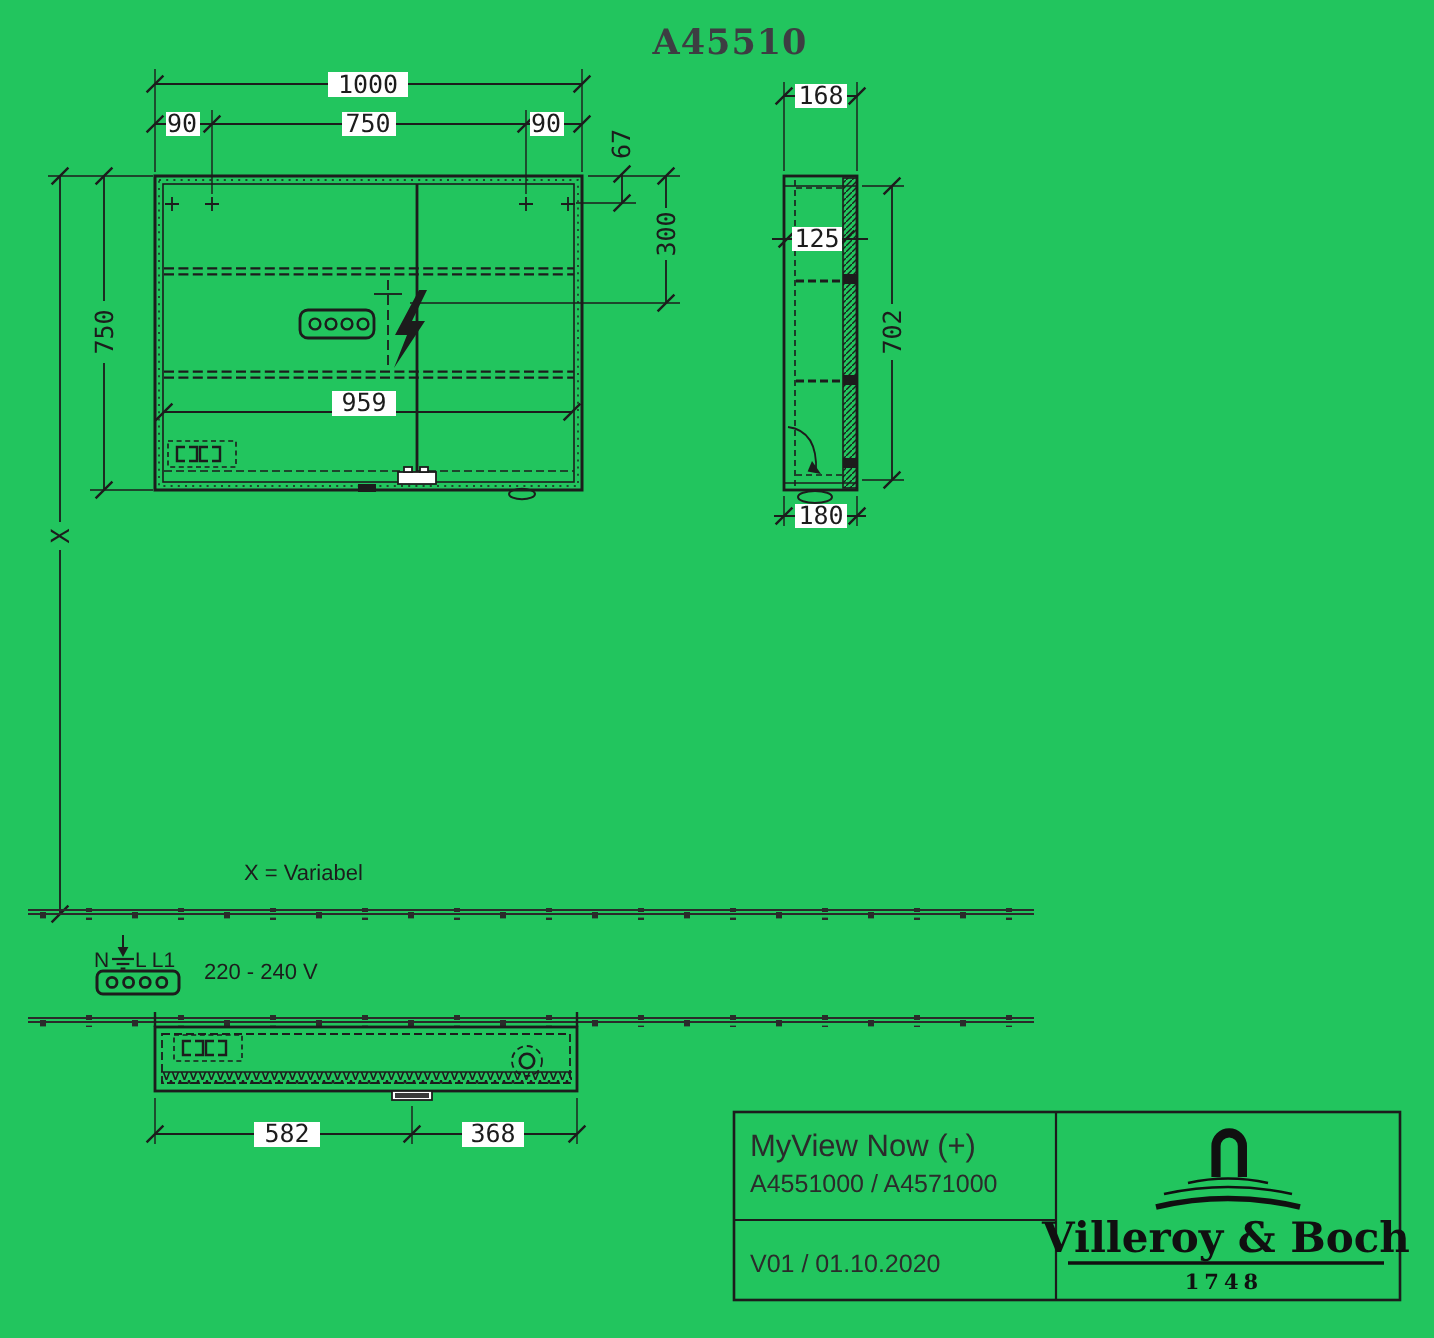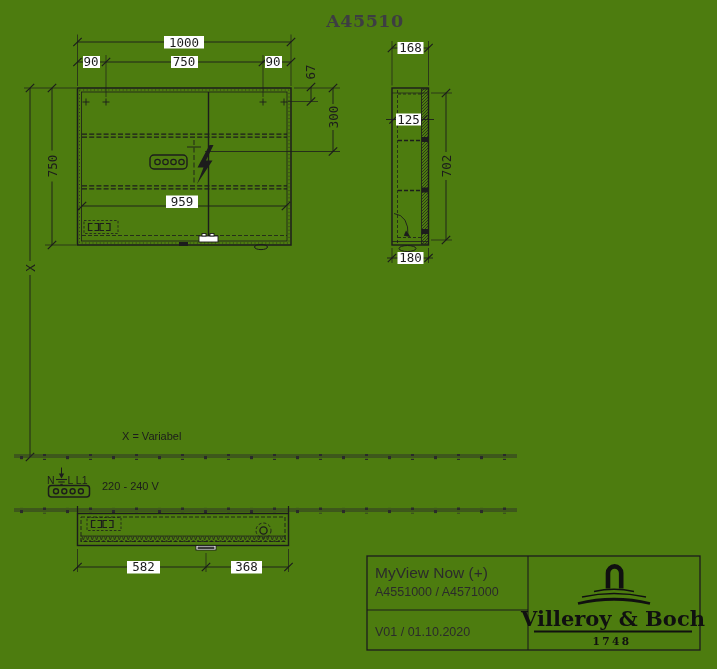--- a/index.html
+++ b/index.html
@@ -1,16 +1,16 @@
 <!DOCTYPE html>
 <html><head>
 <meta charset="utf-8">
 <style>
   html,body{margin:0;padding:0;background:#fff;}
-  .page{position:relative;width:717px;height:669px;background:#4d7c0f;overflow:hidden;
+  .page{position:relative;width:717px;height:669px;background:#22c55e;overflow:hidden;
         font-family:"Liberation Sans",sans-serif;}
   svg{display:block;}
   text{stroke:none;}
   .dim{font-family:"DejaVu Sans Mono",monospace;font-size:12.5px;fill:#1c1c1c;text-anchor:middle;}
   .lbl{font-family:"Liberation Sans",sans-serif;font-size:11px;fill:#1c1c1c;}
   .lbls{font-family:"Liberation Sans",sans-serif;font-size:10.5px;fill:#1c1c1c;}
   .art{font-family:"DejaVu Serif",serif;font-weight:600;font-size:17.5px;fill:#3d3d42;
        text-anchor:middle;letter-spacing:.5px;}
   .tb1{font-family:"Liberation Sans",sans-serif;font-size:15.5px;fill:#2b2b2b;}
   .tb2{font-family:"Liberation Sans",sans-serif;font-size:12.5px;fill:#2b2b2b;}

